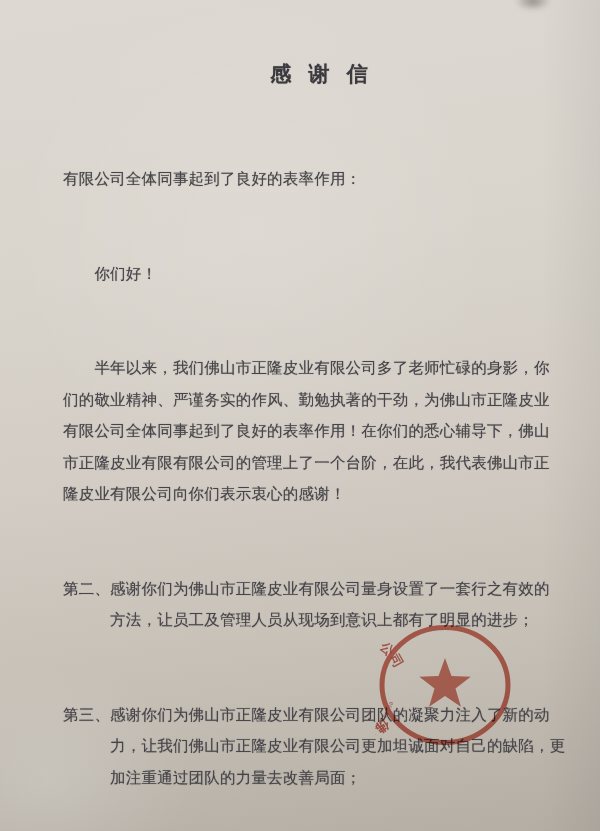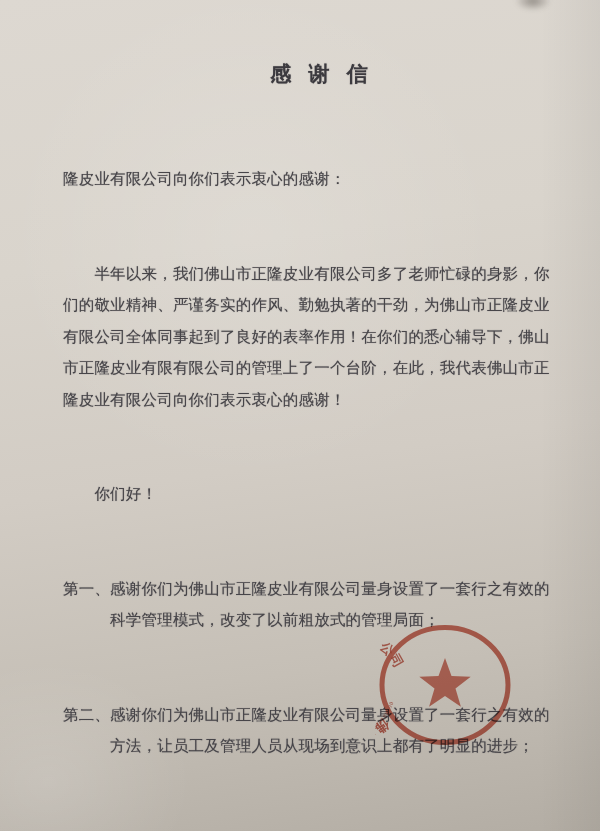--- a/index.html
+++ b/index.html
@@ -56,29 +56,27 @@
 </style>
 </head>
 <body>
 
 <div class="paper">
   <div class="smudge"></div>
 
   <h1 class="title">感 谢 信</h1>
 
   <div class="letter-body">
-    <div class="block">隆皮业有限公司向你们表示衷心的感谢：</div>
+    <div class="block">有限公司全体同事起到了良好的表率作用：</div>
+    <div class="block">　　你们好！</div>
     <div class="block">　　半年以来，我们佛山市正隆皮业有限公司多了老师忙碌的身影，你
 们的敬业精神、严谨务实的作风、勤勉执著的干劲，为佛山市正隆皮业
 有限公司全体同事起到了良好的表率作用！在你们的悉心辅导下，佛山
 市正隆皮业有限有限公司的管理上了一个台阶，在此，我代表佛山市正
 隆皮业有限公司向你们表示衷心的感谢！</div>
-    <div class="block">　　你们好！</div>
-    <div class="block">第一、感谢你们为佛山市正隆皮业有限公司量身设置了一套行之有效的
-　　　科学管理模式，改变了以前粗放式的管理局面；</div>
     <div class="block">第二、感谢你们为佛山市正隆皮业有限公司量身设置了一套行之有效的
 　　　方法，让员工及管理人员从现场到意识上都有了明显的进步；</div>
     <div class="block">第三、感谢你们为佛山市正隆皮业有限公司团队的凝聚力注入了新的动
 　　　力，让我们佛山市正隆皮业有限公司更加坦诚面对自己的缺陷，更
 　　　加注重通过团队的力量去改善局面；</div>
     
     
   </div>
 
   <div class="seal">

